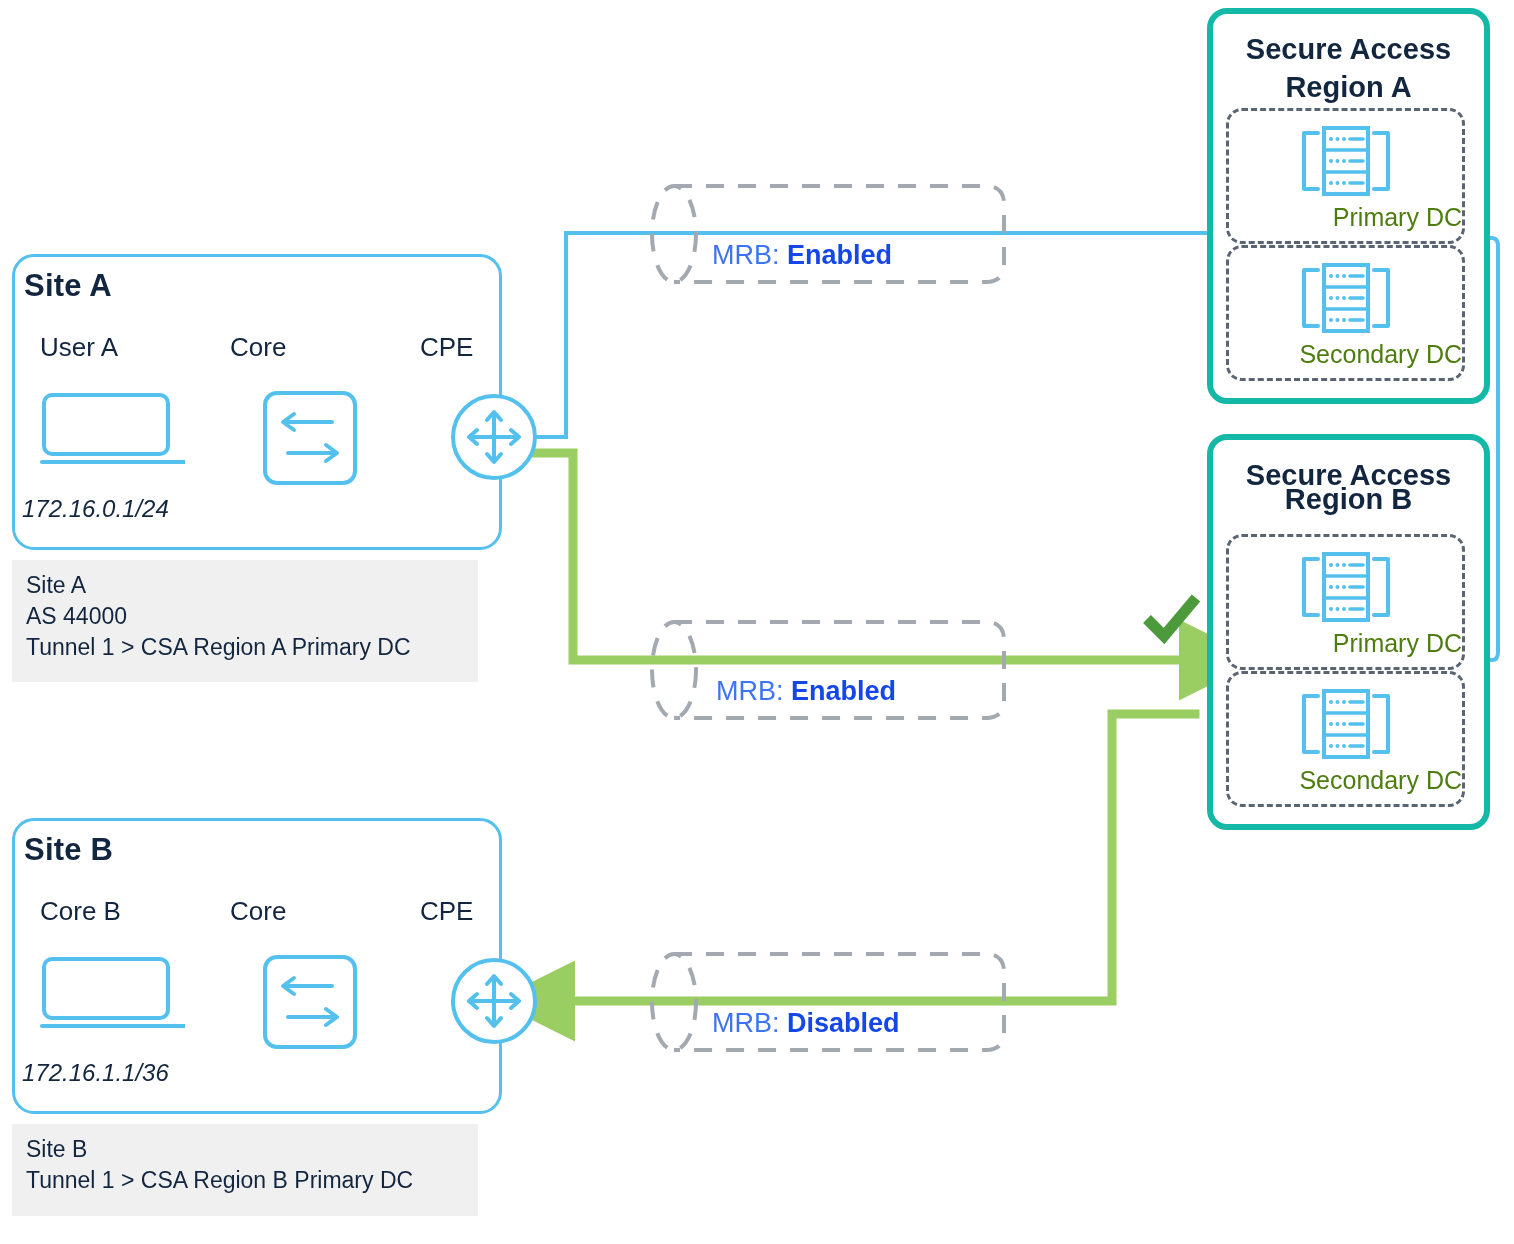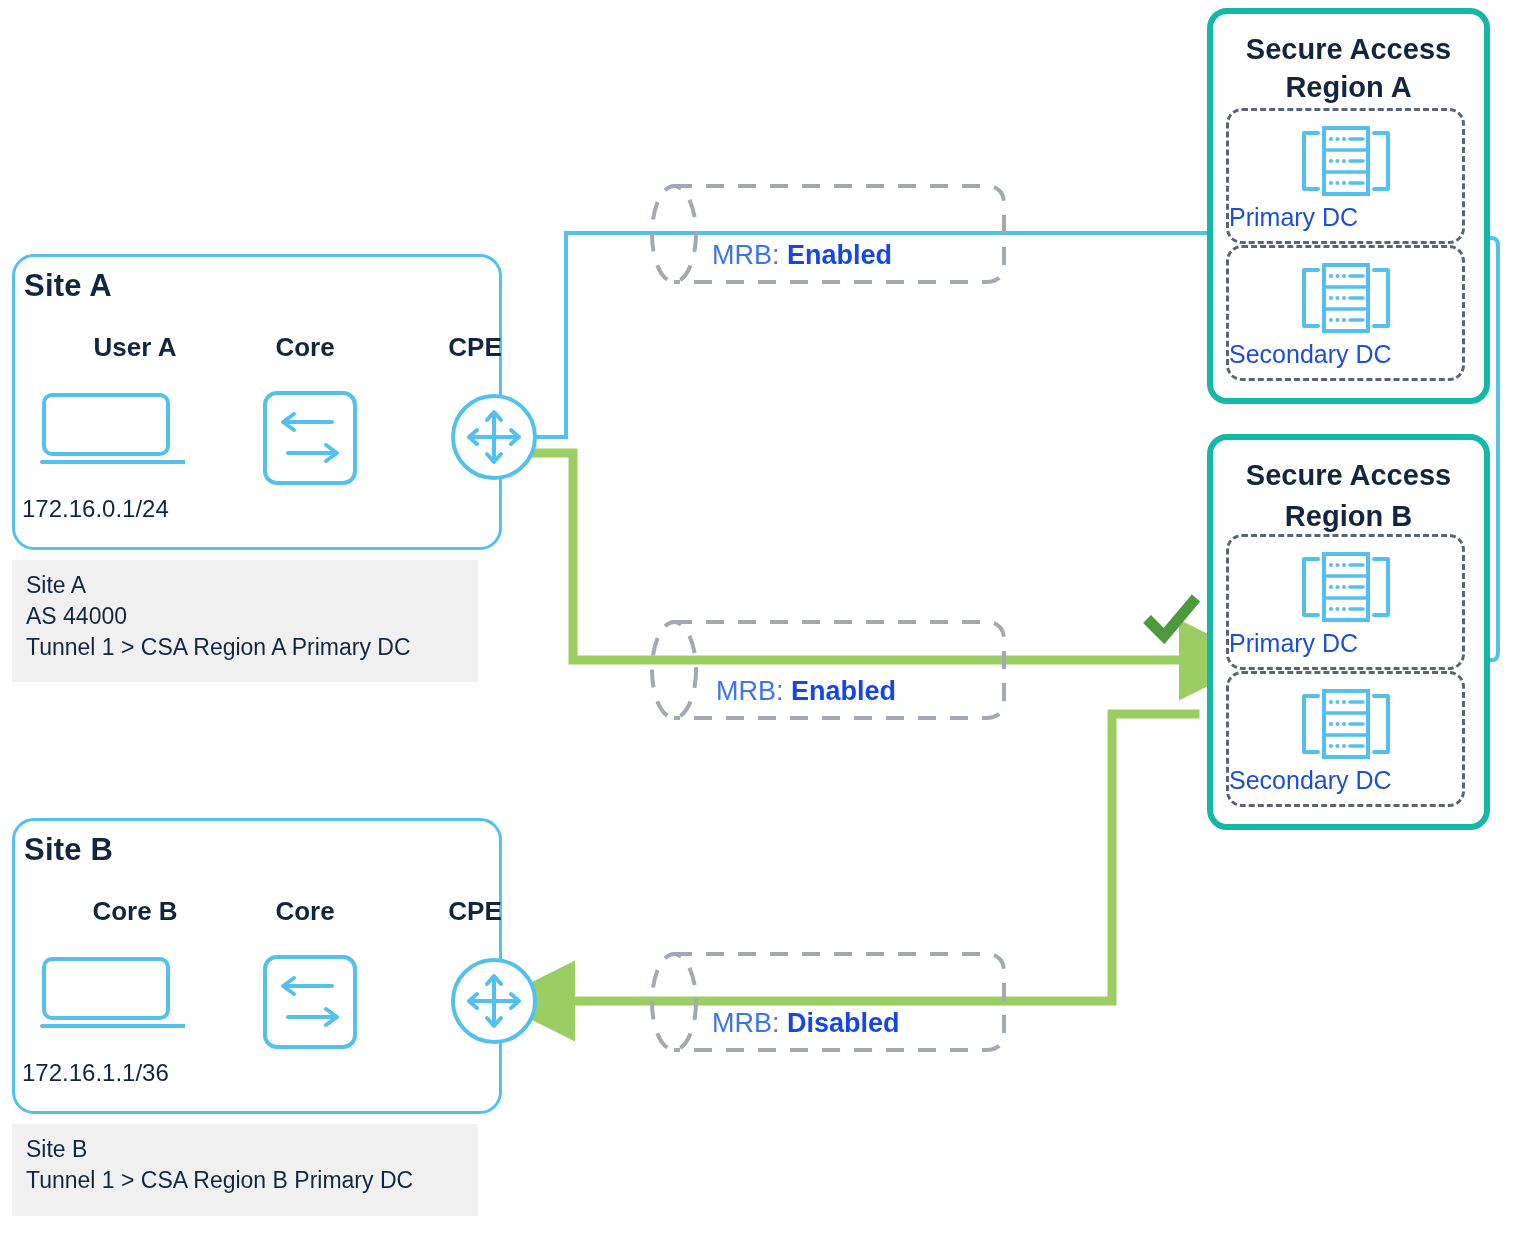--- a/index.html
+++ b/index.html
@@ -2,30 +2,30 @@
 <html><head>
 <meta charset="utf-8">
 <style>
   html,body{margin:0;padding:0;background:#ffffff;}
   body{font-family:"Liberation Sans","DejaVu Sans",sans-serif;}
   #stage{position:relative;width:1514px;height:1244px;background:#ffffff;overflow:hidden;}
   #wires{position:absolute;left:0;top:0;width:1514px;height:1244px;pointer-events:none;}
 
   .site-box{position:absolute;border:3px solid #54c0ee;border-radius:22px;background:#ffffff;}
   .site-title{position:absolute;font-size:31px;font-weight:700;color:#12263f;letter-spacing:.2px;}
-  .node-label{position:absolute;font-size:26px;color:#12263f;font-weight:700;text-align:center;}
-  .ip-label{position:absolute;font-size:24px;color:#12263f;}
+  .node-label{position:absolute;font-size:26px;color:#12263f;font-weight:400;}
+  .ip-label{position:absolute;font-size:24px;color:#12263f;font-style:italic;}
 
   .info-box{position:absolute;background:#f0f0f0;padding:10px 14px 12px 14px;box-sizing:border-box;}
   .info-line{font-size:23px;color:#12263f;line-height:31px;white-space:nowrap;}
 
   .region-box{position:absolute;border:6px solid #14b8a6;border-radius:20px;background:#ffffff;}
   .region-title{position:absolute;left:0;right:0;text-align:center;font-size:29px;font-weight:700;color:#12263f;line-height:38px;}
   .dc-box{position:absolute;border:3px dashed #5a6472;border-radius:16px;background:#ffffff;}
-  .dc-label{position:absolute;left:0;right:0;text-align:left;font-size:25px;color:#1d4ed8;}
+  .dc-label{position:absolute;left:0;right:0;text-align:right;font-size:25px;color:#4d7c0f;}
 
   .mrb-tube{position:absolute;}
   .mrb-text{position:absolute;font-size:27px;white-space:nowrap;}
   .mrb-key{color:#3d74ef;font-weight:400;}
   .mrb-val{color:#1546e8;font-weight:700;}
 
   .laptop{position:absolute;}
   .coresw{position:absolute;}
   .router{position:absolute;}
   .check{position:absolute;}
@@ -181,21 +181,21 @@
             <circle cx="50" cy="58" r="2" fill="#54c0ee"></circle>
           <line x1="56" y1="58" x2="69" y2="58" stroke="#54c0ee" stroke-width="3.5" stroke-linecap="round"></line>
         </svg>
       </div>
       <div class="dc-label" style="top:92px;">Secondary DC</div>
     </div>
   </div>
 
   <div class="region-box" style="left:1207px;top:434px;width:271px;height:384px;">
     <div class="region-title" style="top:16px;">Secure Access</div>
-    <div class="region-title" style="top:57px;text-align:center;">Region B</div>
+    <div class="region-title" style="top:40px;text-align:center;">Region B</div>
 
     <div class="dc-box" style="left:13px;top:94px;width:233px;height:130px;">
       <div style="position:absolute;left:50%;top:14px;transform:translateX(-50%);">
         <svg width="104" height="72" viewBox="0 0 104 72">
           <path d="M24 8 L10 8 L10 64 L24 64" fill="none" stroke="#54c0ee" stroke-width="4" stroke-linecap="round" stroke-linejoin="round"></path>
           <path d="M80 8 L94 8 L94 64 L80 64" fill="none" stroke="#54c0ee" stroke-width="4" stroke-linecap="round" stroke-linejoin="round"></path>
           <rect x="30" y="3" width="44" height="66" fill="#fff" stroke="#54c0ee" stroke-width="4"></rect>
           <line x1="30" y1="25" x2="74" y2="25" stroke="#54c0ee" stroke-width="3.5"></line>
           <line x1="30" y1="47" x2="74" y2="47" stroke="#54c0ee" stroke-width="3.5"></line>
           <circle cx="37" cy="14" r="2" fill="#54c0ee"></circle>

